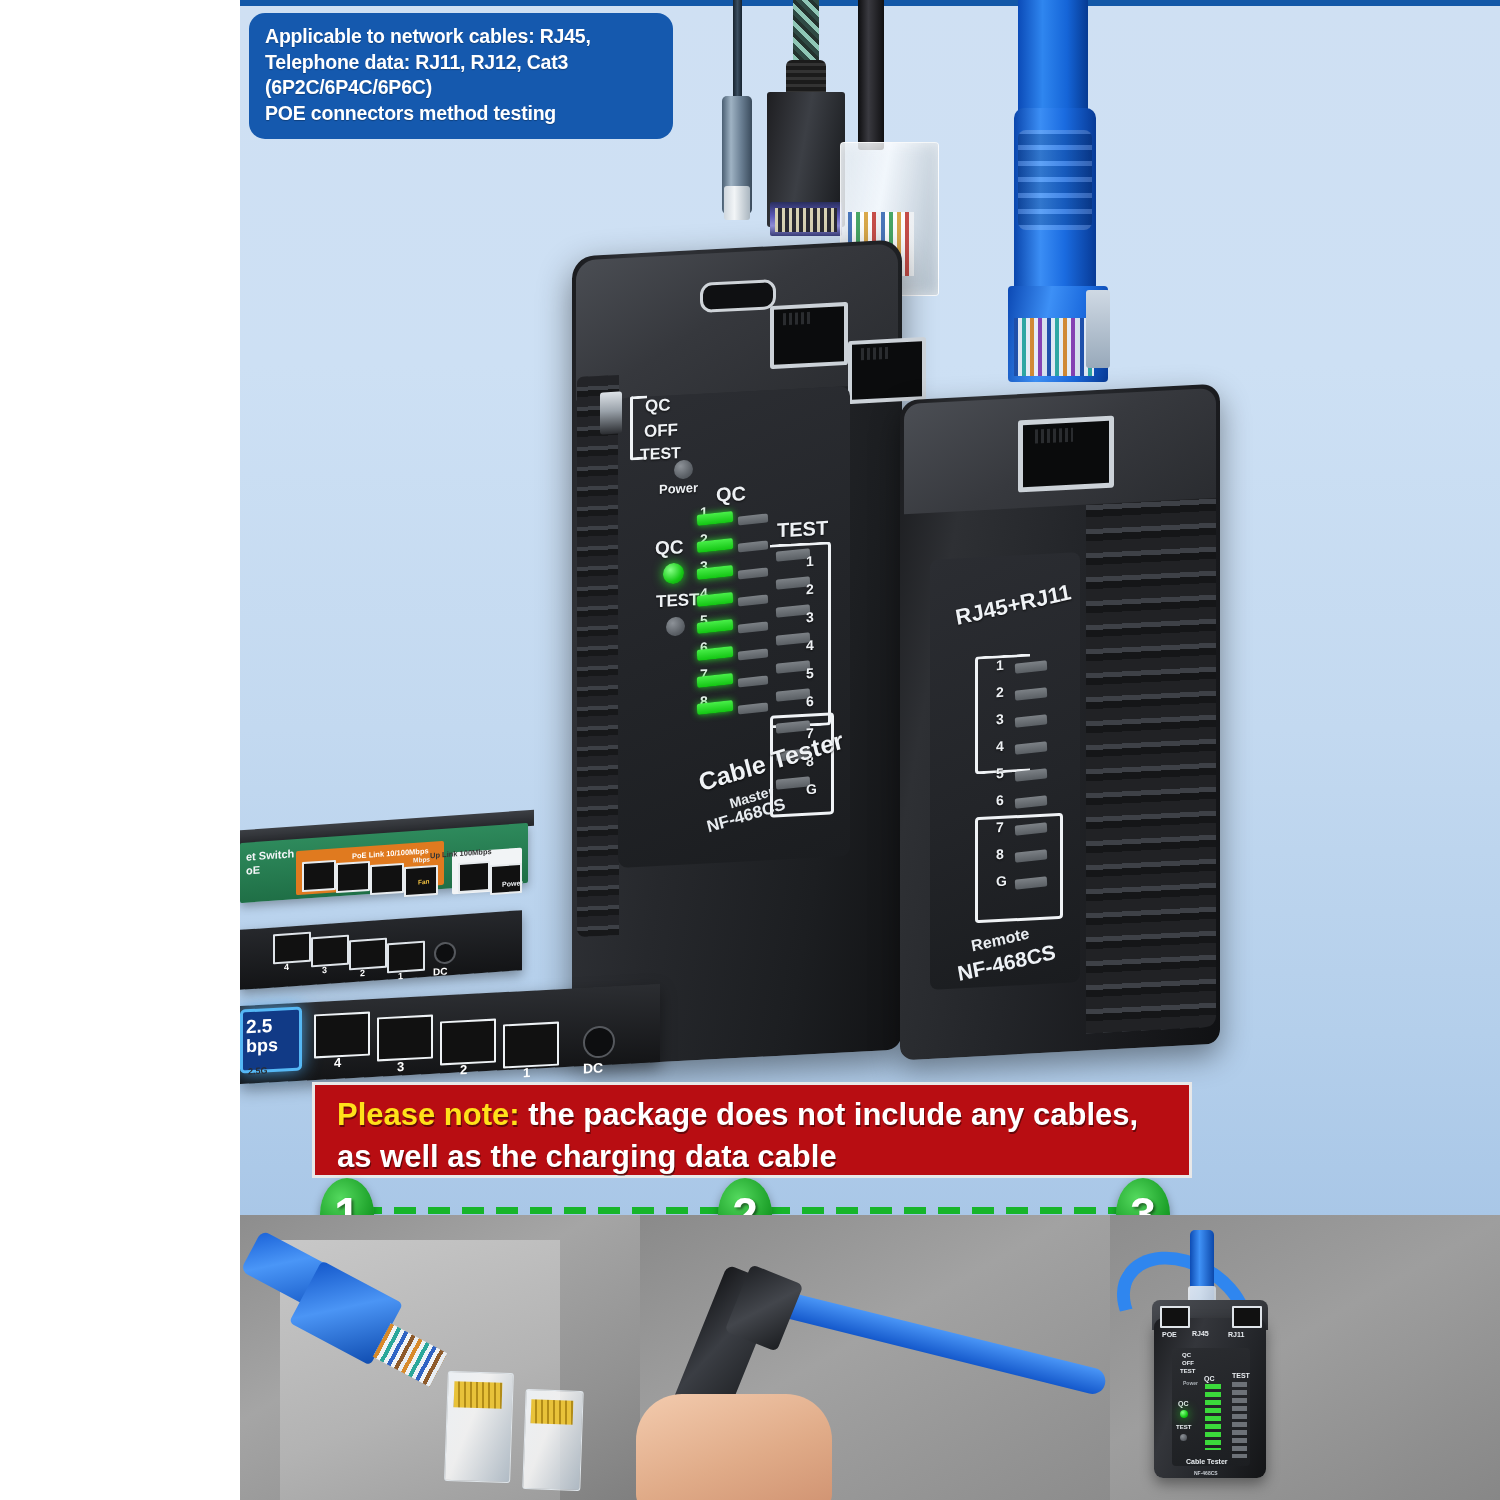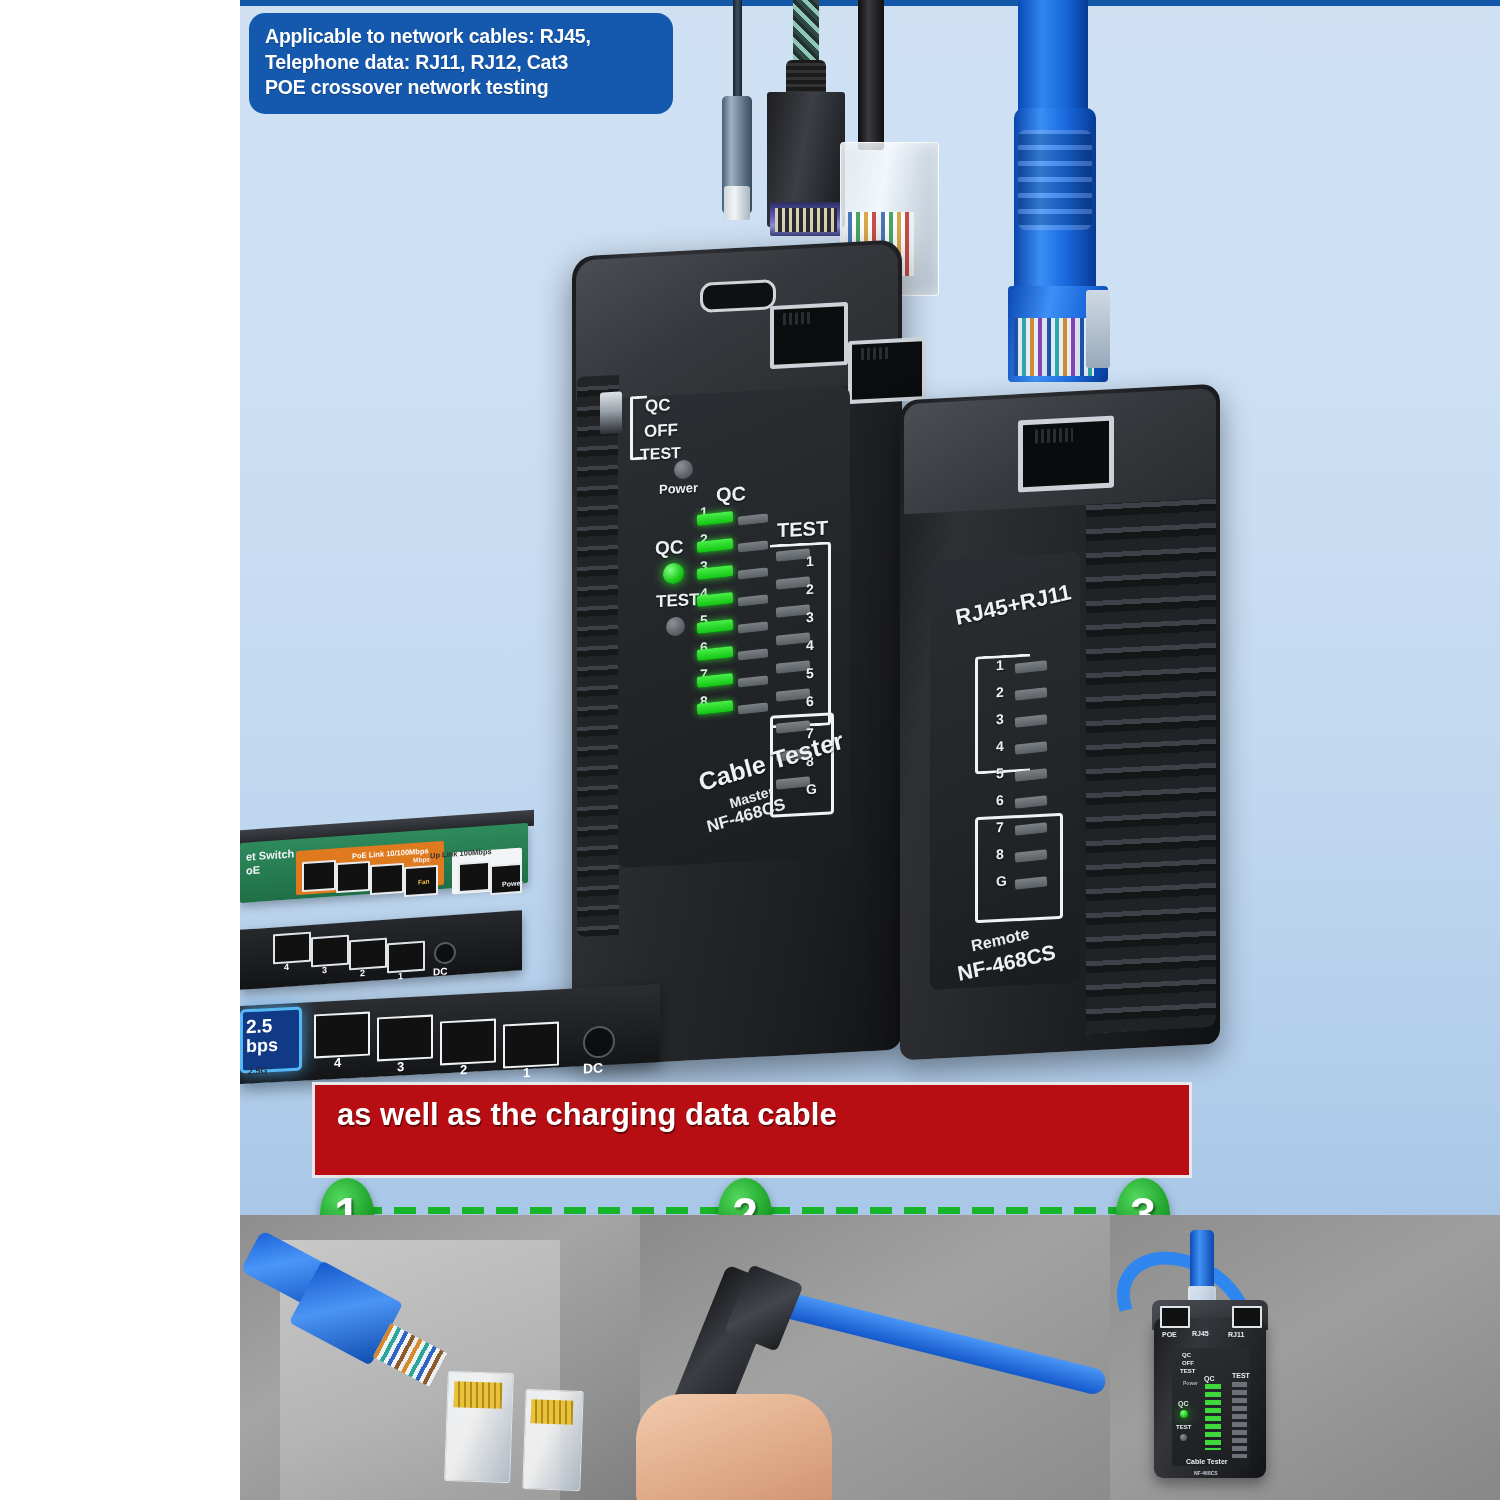--- a/index.html
+++ b/index.html
@@ -430,24 +430,28 @@
   <div class="tinytxt" style="left:397px;top:1059px;font-size:13px;color:#fff;transform:skewY(-3deg);">3</div>
   <div class="tinytxt" style="left:460px;top:1062px;font-size:13px;color:#fff;transform:skewY(-3deg);">2</div>
   <div class="tinytxt" style="left:523px;top:1065px;font-size:13px;color:#fff;transform:skewY(-3deg);">1</div>
   <div class="tinytxt" style="left:583px;top:1060px;font-size:14px;color:#fff;transform:skewY(-3deg);">DC</div>
 
   <div class="white-left"></div>
 
   <div class="info-box">
     <div>Applicable to network cables: RJ45,</div>
     <div>Telephone data: RJ11, RJ12, Cat3</div>
-    <div>POE crossover network testing</div>
+    <div>(6P2C/6P4C/6P6C)</div>
+    <div>POE connectors method testing</div>
   </div>
 
   <div class="note">
+    <div>
+      <span class="hl">Please note:</span><span> the package does not include any cables,</span>
+    </div>
     <div>as well as the charging data cable</div>
   </div>
 
   <div class="dashline"></div>
   <div class="step" style="left:320px;top:1178px;">
     <span>1</span>
   </div>
   <div class="step" style="left:718px;top:1178px;">
     <span>2</span>
   </div>

